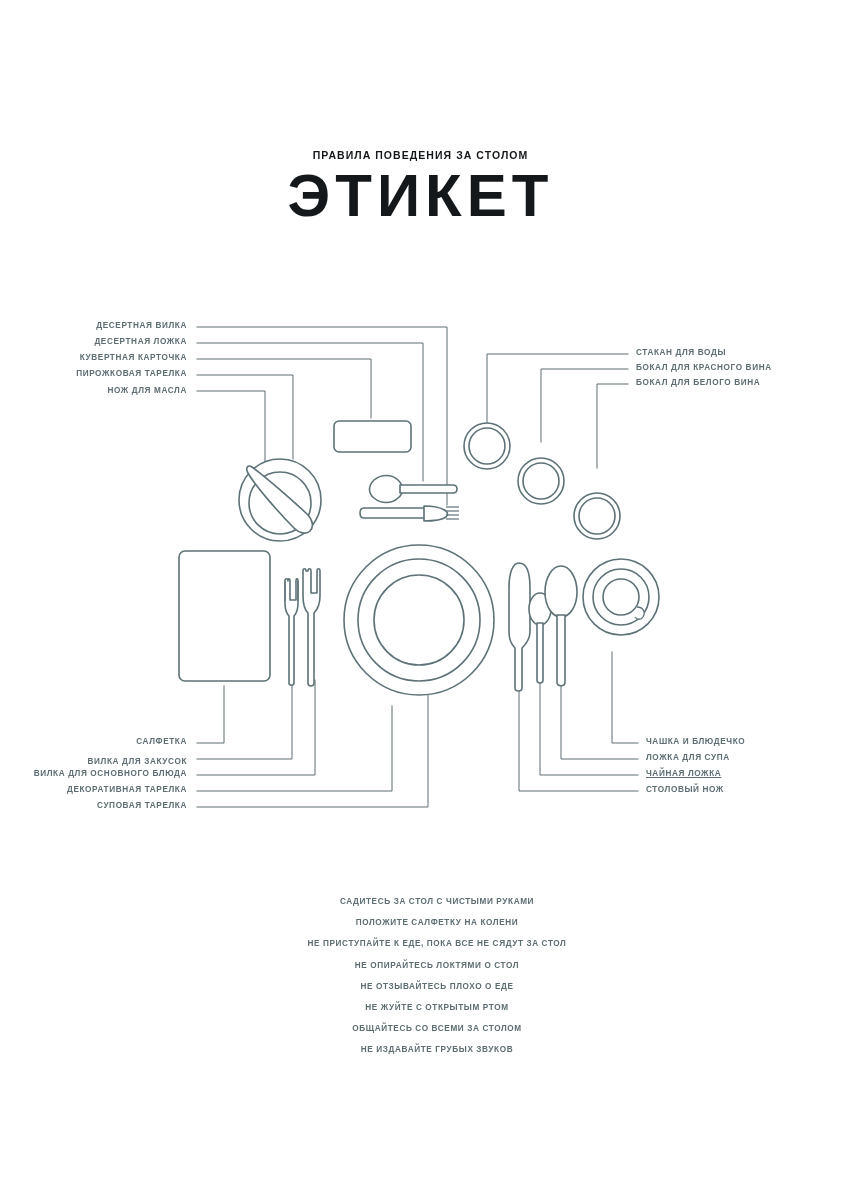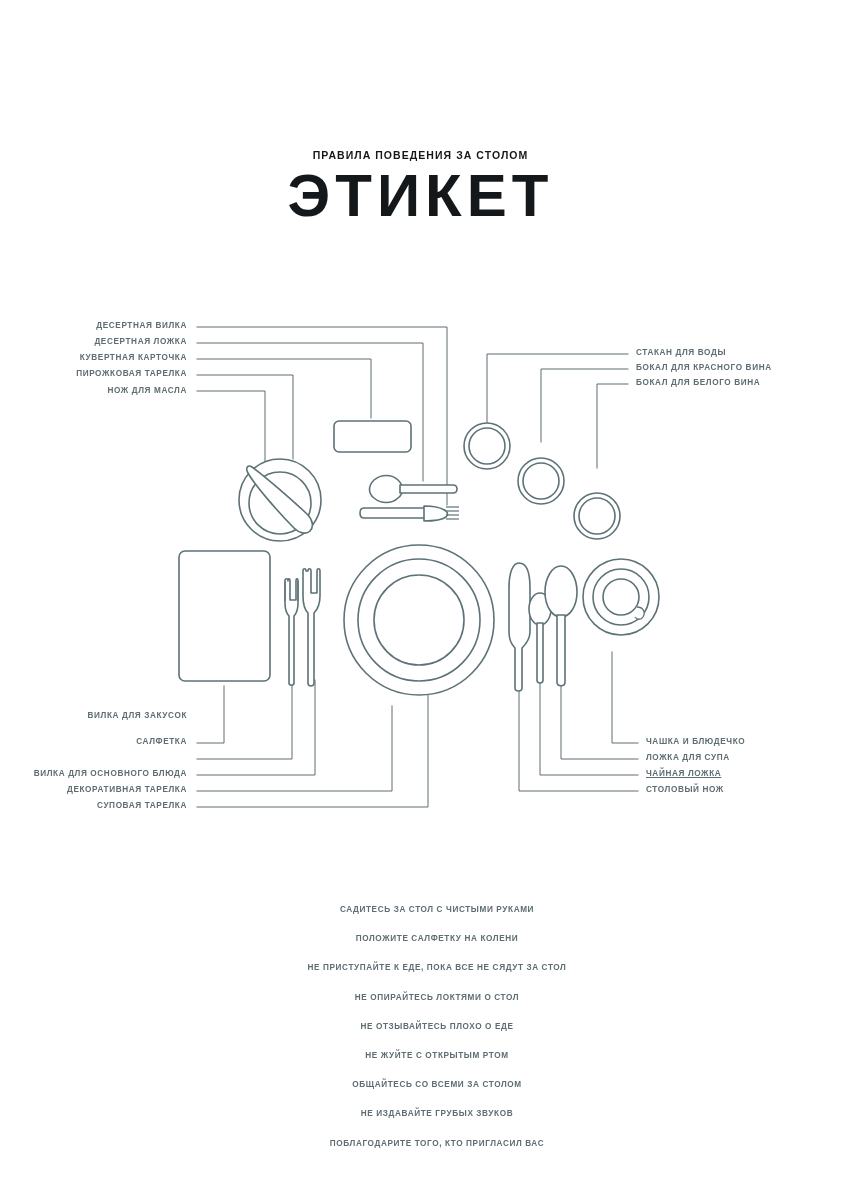--- a/index.html
+++ b/index.html
@@ -39,21 +39,21 @@
   .label.l{text-align:left;}
 
   
   .rules{
     position:absolute;left:0;right:0;top:887px;
     text-align:center;
   }
   .rule{
     font-size:8.2px;font-weight:bold;letter-spacing:0.62px;
     color:#5d6d72;text-transform:uppercase;
-    line-height:13.2px;margin:16px;white-space:nowrap;padding-left:33px;
+    line-height:13.2px;margin:8px;white-space:nowrap;padding-left:33px;
   }
 </style>
 </head>
 <body>
 
 <div class="poster">
 
   <div class="header">
     <p class="kicker">ПРАВИЛА ПОВЕДЕНИЯ ЗА СТОЛОМ</p>
     <h1 class="wordmark">ЭТИКЕТ</h1>
@@ -160,35 +160,34 @@
   <div class="label r" style="right:654px;top:338px;">ДЕСЕРТНАЯ ЛОЖКА</div>
   <div class="label r" style="right:654px;top:354px;">КУВЕРТНАЯ КАРТОЧКА</div>
   <div class="label r" style="right:654px;top:370px;">ПИРОЖКОВАЯ ТАРЕЛКА</div>
   <div class="label r" style="right:654px;top:387px;margin-left:34px;">НОЖ ДЛЯ МАСЛА</div>
 
   <div class="label l" style="left:636px;top:349px;">СТАКАН ДЛЯ ВОДЫ</div>
   <div class="label l" style="left:636px;top:364px;">БОКАЛ ДЛЯ КРАСНОГО ВИНА</div>
   <div class="label l" style="left:636px;top:379px;">БОКАЛ ДЛЯ БЕЛОГО ВИНА</div>
 
   <div class="label r" style="right:654px;top:738px;">САЛФЕТКА</div>
-  <div class="label r" style="right:654px;top:712px;margin-left:40px;">ВИЛКА ДЛЯ ЗАКУСОК</div>
+  <div class="label r" style="right:654px;top:758px;margin-left:40px;">ВИЛКА ДЛЯ ЗАКУСОК</div>
   <div class="label r" style="right:654px;top:770px;">ВИЛКА ДЛЯ ОСНОВНОГО БЛЮДА</div>
   <div class="label r" style="right:654px;top:786px;">ДЕКОРАТИВНАЯ ТАРЕЛКА</div>
   <div class="label r" style="right:654px;top:802px;">СУПОВАЯ ТАРЕЛКА</div>
 
   <div class="label l" style="left:646px;top:738px;">ЧАШКА И БЛЮДЕЧКО</div>
   <div class="label l" style="left:646px;top:754px;text-align:center;">ЛОЖКА ДЛЯ СУПА</div>
   <div class="label l" style="left:646px;top:770px;text-decoration:underline;">ЧАЙНАЯ ЛОЖКА</div>
   <div class="label l" style="left:646px;top:786px;">СТОЛОВЫЙ НОЖ</div>
 
   <div class="rules">
     <p class="rule">САДИТЕСЬ ЗА СТОЛ С ЧИСТЫМИ РУКАМИ</p>
     <p class="rule">ПОЛОЖИТЕ САЛФЕТКУ НА КОЛЕНИ</p>
     <p class="rule">НЕ ПРИСТУПАЙТЕ К ЕДЕ, ПОКА ВСЕ НЕ СЯДУТ ЗА СТОЛ</p>
     <p class="rule">НЕ ОПИРАЙТЕСЬ ЛОКТЯМИ О СТОЛ</p>
     <p class="rule">НЕ ОТЗЫВАЙТЕСЬ ПЛОХО О ЕДЕ</p>
     <p class="rule">НЕ ЖУЙТЕ С ОТКРЫТЫМ РТОМ</p>
     <p class="rule">ОБЩАЙТЕСЬ СО ВСЕМИ ЗА СТОЛОМ</p>
     <p class="rule">НЕ ИЗДАВАЙТЕ ГРУБЫХ ЗВУКОВ</p>
-    <p class="rule">ПОБЛАГОДАРИТЕ ТОГО, КТО ПРИГЛАСИЛ ВАС</p>
   </div>
 
 </div>
 
 </body></html>

